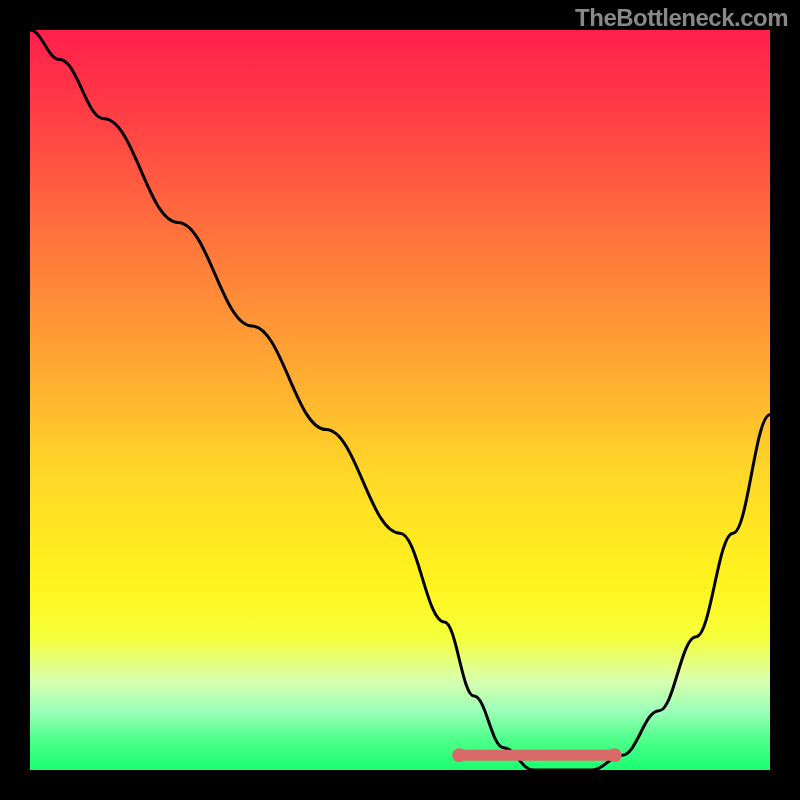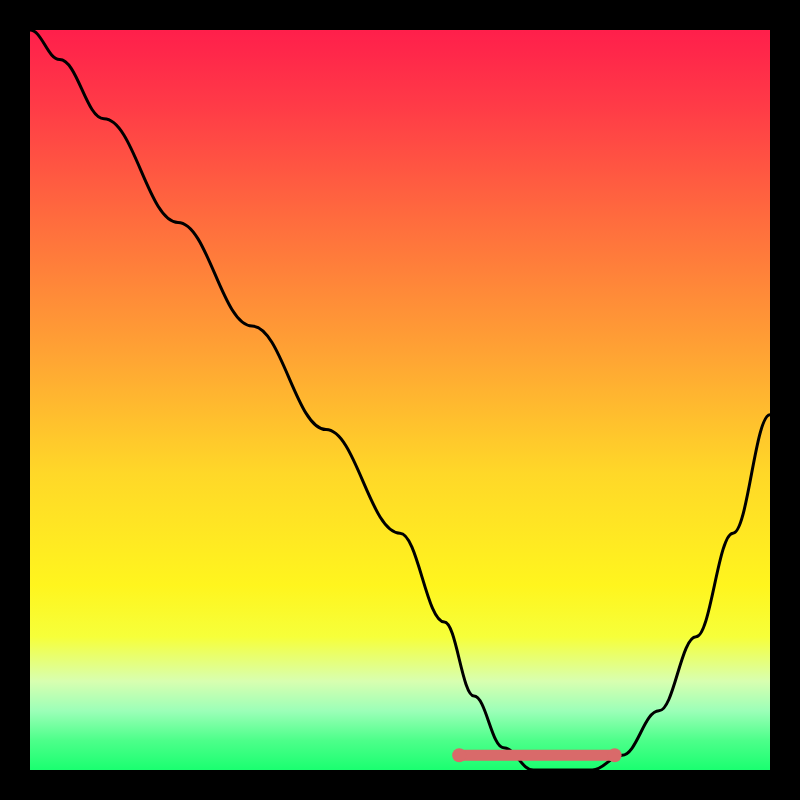--- a/index.html
+++ b/index.html
@@ -60,20 +60,21 @@
     position: absolute;
     left: 0;
     top: 0;
   }
 </style>
 </head>
 <body>
 
 <div class="container">
 
+  <div class="watermark">TheBottleneck.com</div>
 
   <div class="plot-outer">
     <div class="plot-area">
       <div class="gradient"></div>
       <svg class="curve-svg" width="740" height="740" viewBox="0 0 740 740">
           <path d="M 0.0 0.0 C 11.8 0.0 17.8 29.6 29.6 29.6 C 47.4 29.6 56.2 88.8 74.0 88.8 C 103.6 88.8 118.4 192.4 148.0 192.4 C 177.6 192.4 192.4 296.0 222.0 296.0 C 251.6 296.0 266.4 399.6 296.0 399.6 C 325.6 399.6 340.4 503.2 370.0 503.2 C 387.8 503.2 396.6 592.0 414.4 592.0 C 426.2 592.0 432.2 666.0 444.0 666.0 C 455.8 666.0 461.8 717.8 473.6 717.8 C 485.4 717.8 491.4 740.0 503.2 740.0 C 515.0 740.0 521.0 740.0 532.8 740.0 C 544.6 740.0 550.6 740.0 562.4 740.0 C 574.2 740.0 580.2 725.2 592.0 725.2 C 606.8 725.2 614.2 680.8 629.0 680.8 C 643.8 680.8 651.2 606.8 666.0 606.8 C 680.8 606.8 688.2 503.2 703.0 503.2 C 717.8 503.2 725.2 384.8 740.0 384.8 " fill="none" stroke="#000" stroke-width="3"></path>
           <line x1="429.2" x2="584.6" y1="725.2" y2="725.2" stroke="#d96a6a" stroke-width="11" stroke-linecap="round"></line>
           <circle cx="429.2" cy="725.2" r="7" fill="#d96a6a"></circle>
           <circle cx="584.6" cy="725.2" r="7" fill="#d96a6a"></circle>
         </svg>

